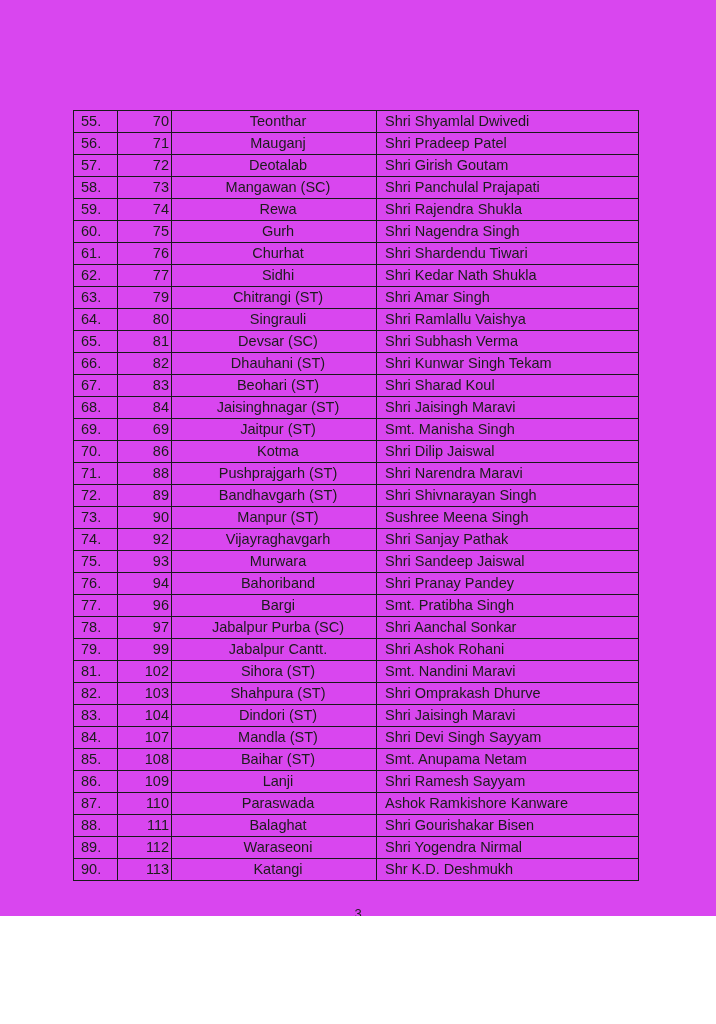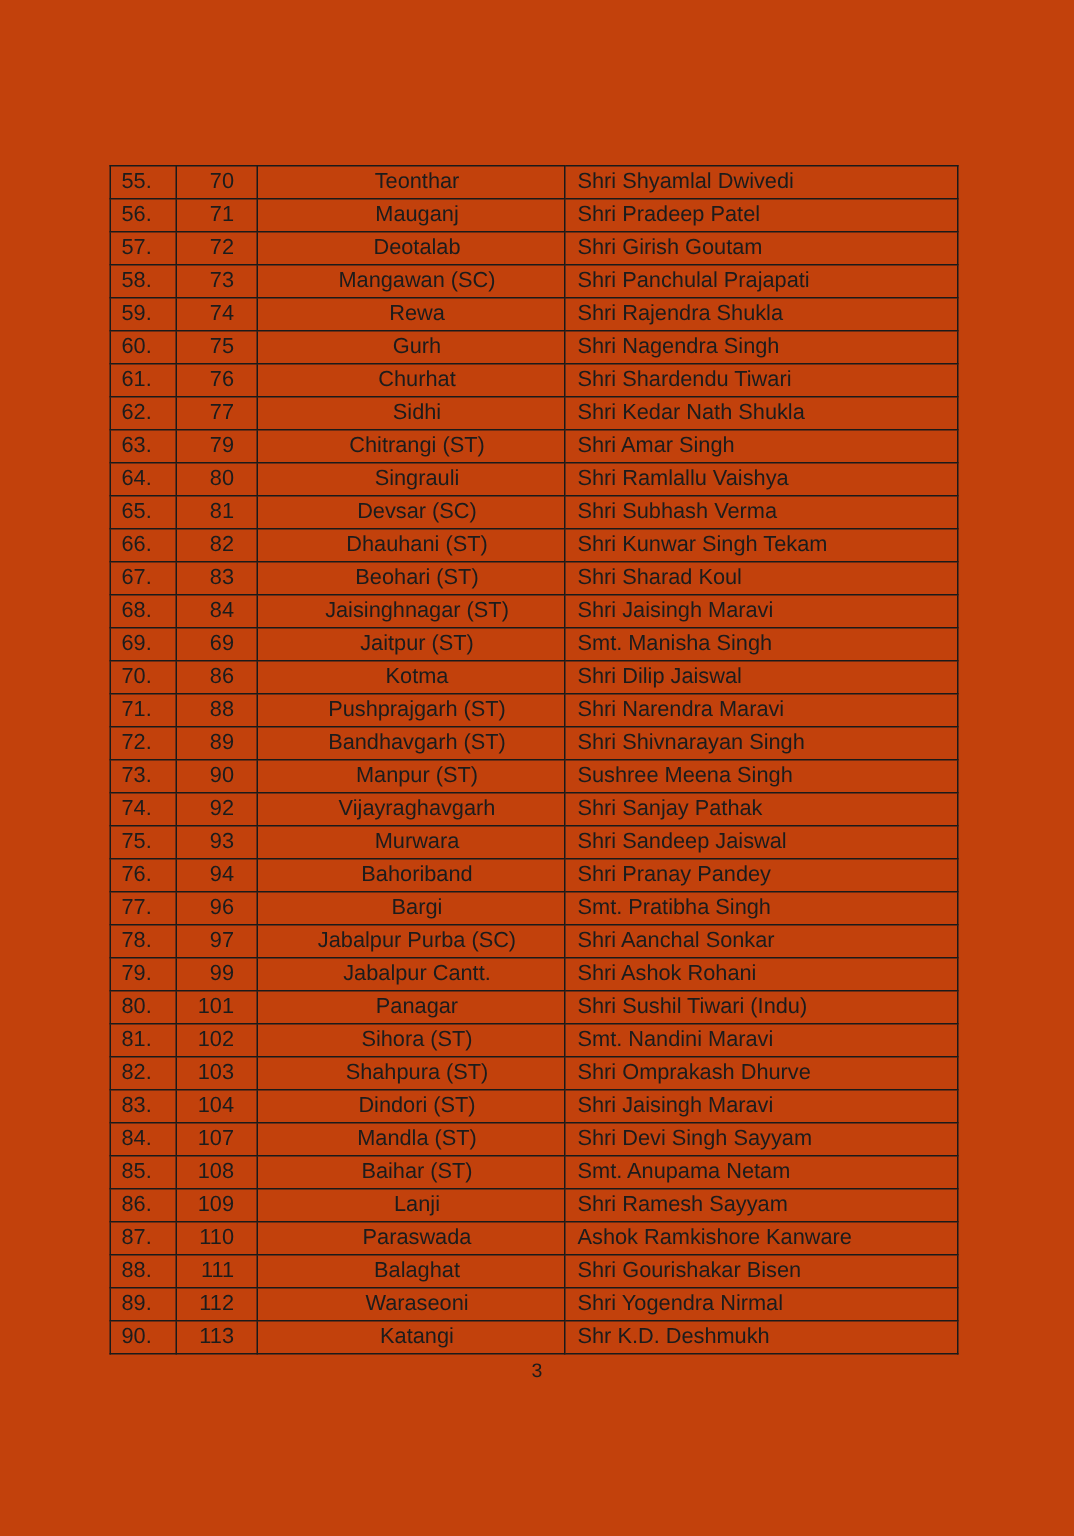--- a/index.html
+++ b/index.html
@@ -3,22 +3,22 @@
 <meta charset="utf-8">
 <style>
   html, body {
     margin: 0;
     padding: 0;
     background: #ffffff;
   }
   .page {
     position: relative;
     width: 716px;
-    height: 1024px;
-    background: #c2410c;
+    height: 916px;
+    background: #d946ef;
     font-family: "Liberation Sans", sans-serif;
     color: #1c1c1c;
     overflow: hidden;
   }
   table.mla-table {
     position: absolute;
     left: 73px;
     top: 110px;
     width: 565px;
     border-collapse: collapse;
@@ -29,21 +29,21 @@
     height: 21px;
     font-size: 14.5px;
     line-height: 21px;
     padding: 0;
     vertical-align: middle;
     white-space: nowrap;
     overflow: hidden;
     color: #1c1c1c;
   }
   table.mla-table td.c0 { padding-left: 7px; text-align: left; }
-  table.mla-table td.c1 { padding-right: 15px; text-align: right; }
+  table.mla-table td.c1 { padding-right: 2px; text-align: right; }
   table.mla-table td.c2 { padding-left: 8px; text-align: center; }
   table.mla-table td.c3 { padding-left: 8px; text-align: left; margin-left: 46px; }
   .page-number {
     position: absolute;
     top: 906px;
     left: 0;
     width: 716px;
     text-align: center;
     font-size: 13px;
     color: #1c1c1c;
@@ -206,26 +206,20 @@
           <td class="c2">Jabalpur Purba (SC)</td>
           <td class="c3">Shri Aanchal Sonkar</td>
         </tr>
         <tr>
           <td class="c0">79.</td>
           <td class="c1">99</td>
           <td class="c2">Jabalpur Cantt.</td>
           <td class="c3">Shri Ashok Rohani</td>
         </tr>
         <tr>
-          <td class="c0">80.</td>
-          <td class="c1">101</td>
-          <td class="c2">Panagar</td>
-          <td class="c3">Shri Sushil Tiwari (Indu)</td>
-        </tr>
-        <tr>
           <td class="c0">81.</td>
           <td class="c1">102</td>
           <td class="c2">Sihora (ST)</td>
           <td class="c3">Smt. Nandini Maravi</td>
         </tr>
         <tr>
           <td class="c0">82.</td>
           <td class="c1">103</td>
           <td class="c2">Shahpura (ST)</td>
           <td class="c3">Shri Omprakash Dhurve</td>

